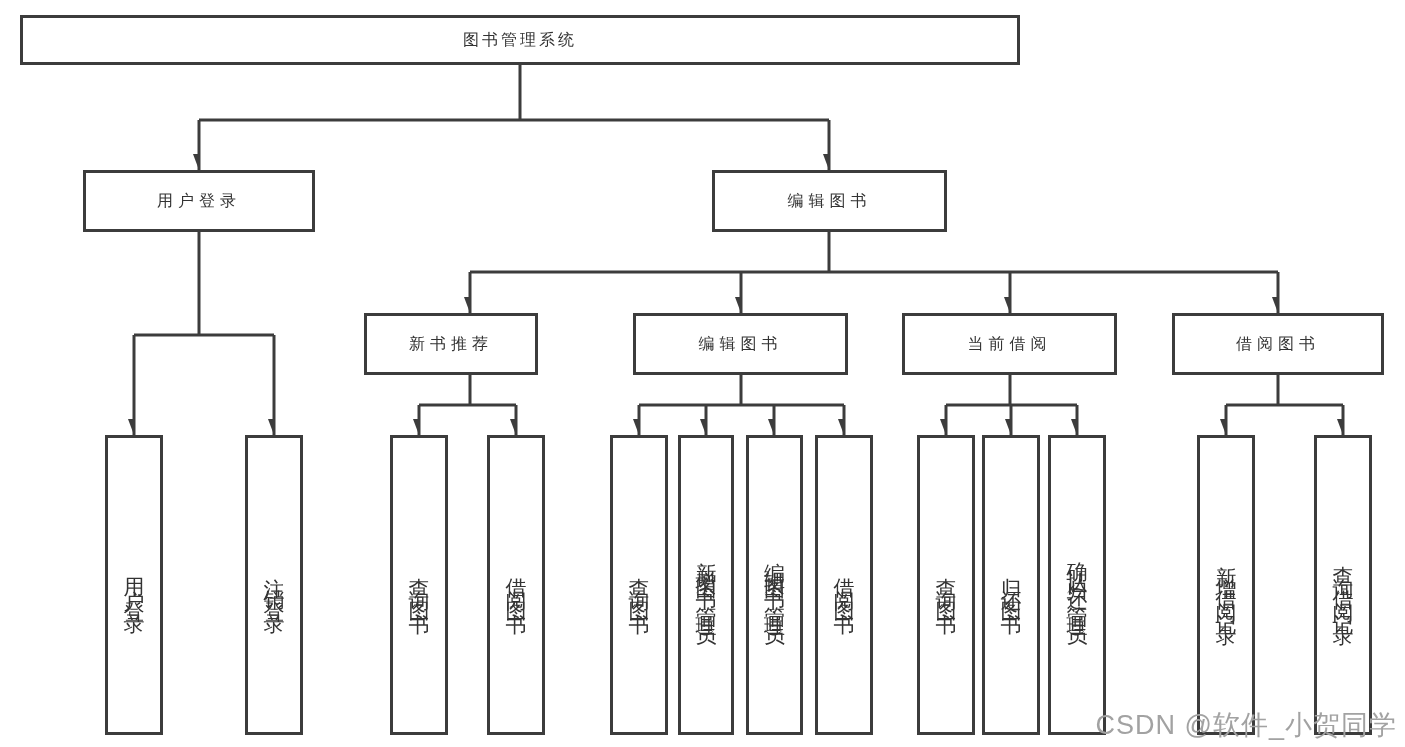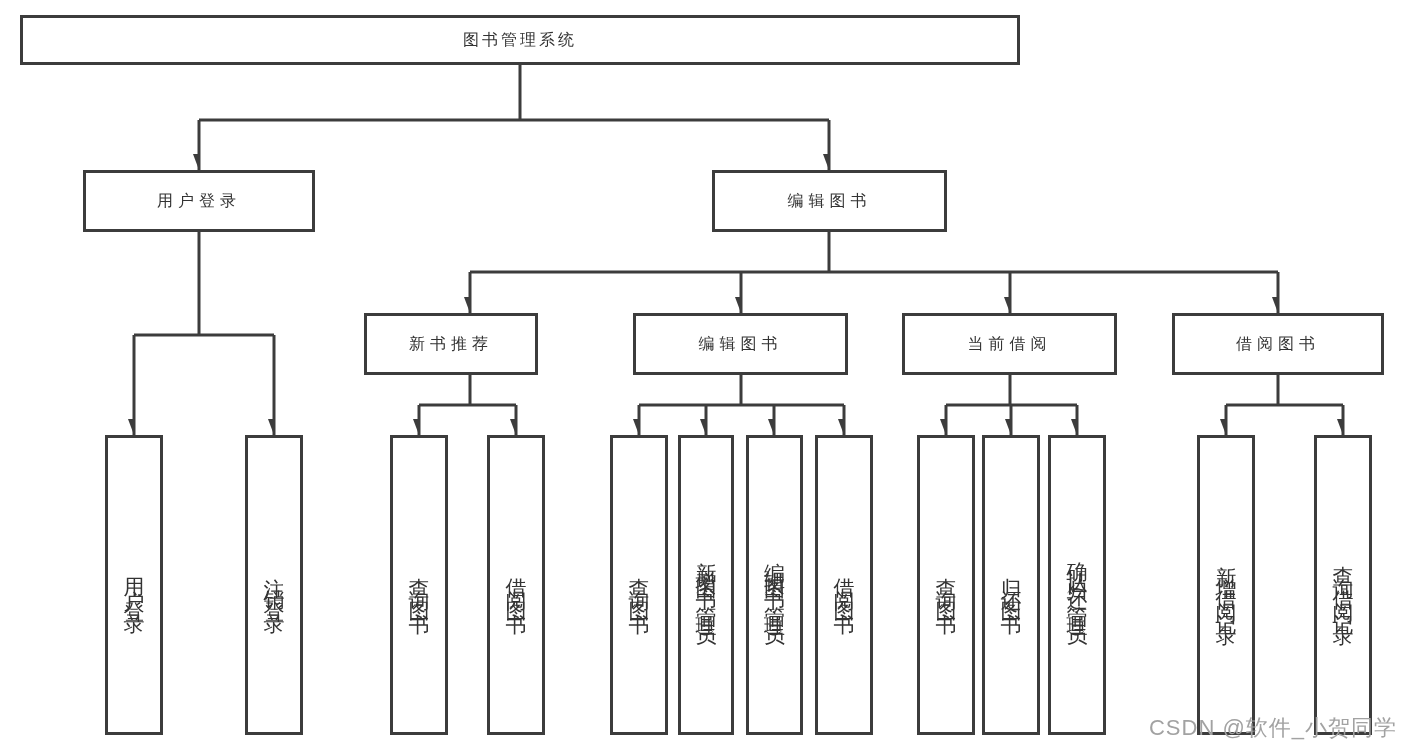--- a/index.html
+++ b/index.html
@@ -45,21 +45,21 @@
     letter-spacing: 12px;
     color: #333333;
     top: 435px;
     height: 300px;
     overflow: hidden;
   }
   .watermark {
     position: absolute;
     right: 8px;
     bottom: 4px;
-    font-size: 22px;
+    font-size: 27px;
     color: #a2a2a2;
     letter-spacing: 1px;
     pointer-events: none;
   }
 </style>
 </head>
 <body>
 
 <div class="canvas">
 

